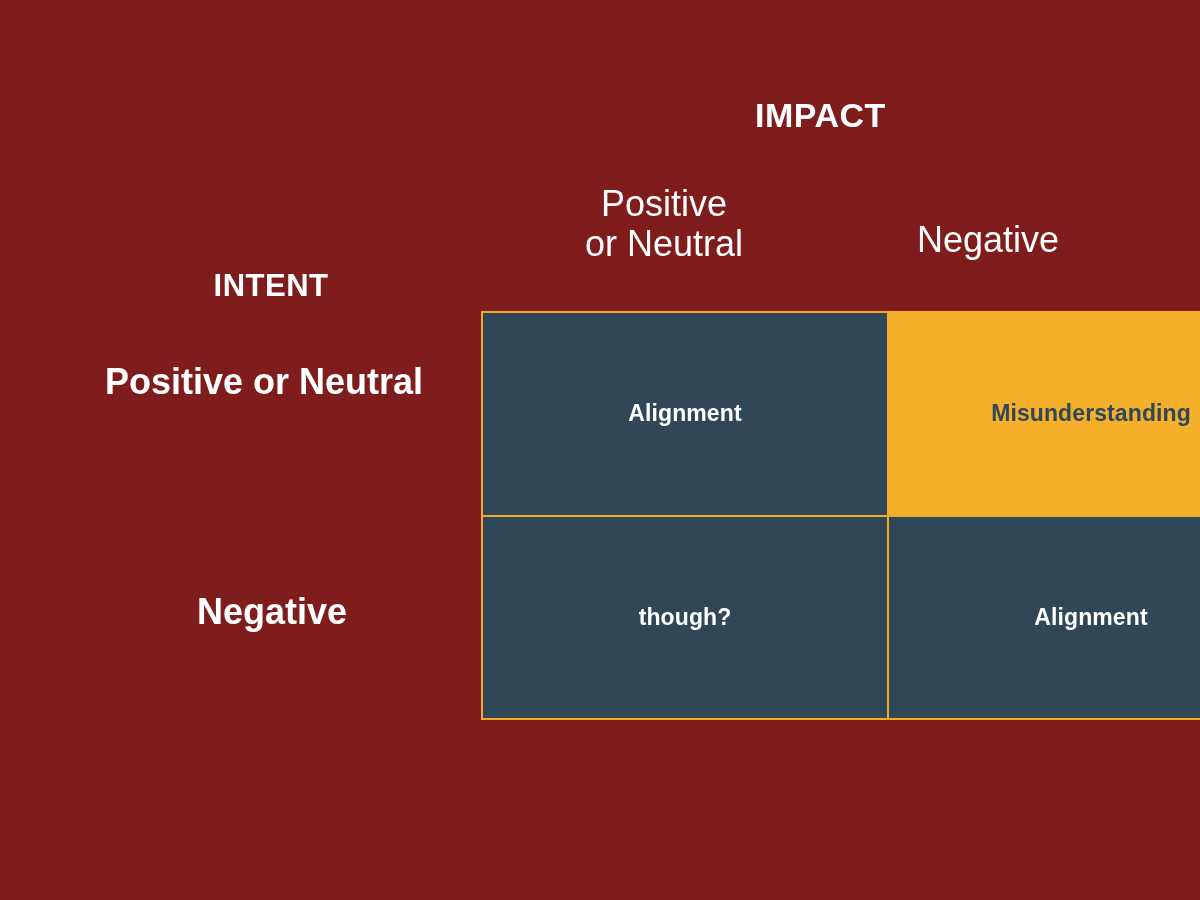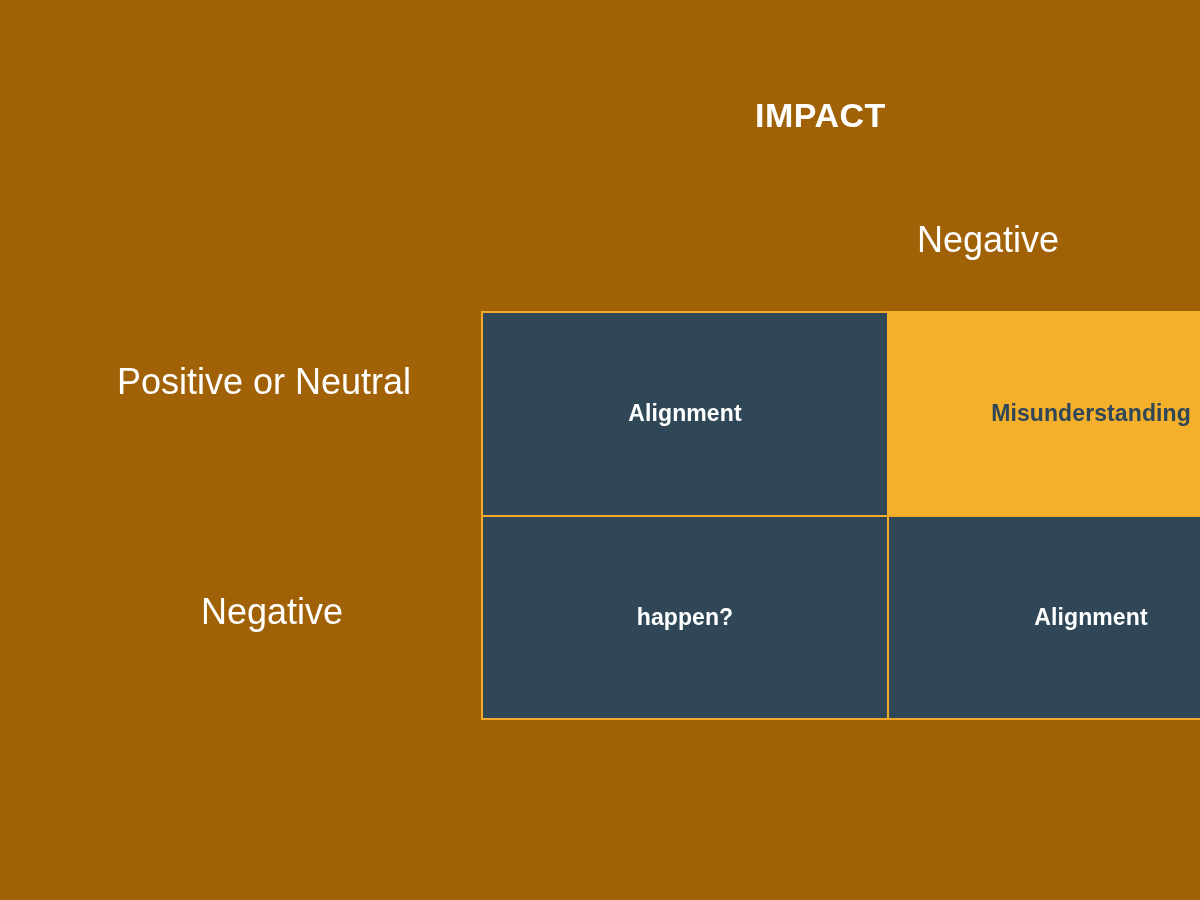--- a/index.html
+++ b/index.html
@@ -11,21 +11,21 @@
     width: 1200px;
     height: 900px;
     overflow: hidden;
     font-family: "DejaVu Sans", "Liberation Sans", sans-serif;
   }
 
   .slide {
     position: relative;
     width: 1200px;
     height: 900px;
-    background: #a16207;
+    background: #7f1d1d;
   }
 
   
   .axis-title {
     position: absolute;
     color: #ffffff;
     font-weight: bold;
     letter-spacing: 0.5px;
     white-space: nowrap;
     font-family: "Liberation Sans", "DejaVu Sans", sans-serif;
@@ -68,21 +68,21 @@
     left: 818px;
     top: 220px;
     width: 340px;
   }
 
   
   .row-header {
     position: absolute;
     color: #ffffff;
     font-size: 36px;
-    font-weight: normal;
+    font-weight: bold;
     text-align: center;
     line-height: 1.12;
     font-family: "Liberation Sans", "DejaVu Sans", sans-serif;
   }
 
   #row-header-0 {
     left: 34px;
     top: 362px;
     width: 460px;
   }
@@ -141,21 +141,26 @@
     color: #2f4757;
   }
 </style>
 </head>
 <body>
 
 <div class="slide">
 
   <div class="axis-title" id="impact-title">IMPACT</div>
 
+  <div class="axis-title" id="intent-title">INTENT</div>
 
+  <div class="col-header" id="col-header-0">
+    <div>Positive</div>
+    <div>or Neutral</div>
+  </div>
 
   <div class="col-header" id="col-header-1">
     <div>Negative</div>
   </div>
 
   <div class="row-header" id="row-header-0">Positive or Neutral</div>
 
   <div class="row-header" id="row-header-1">Negative</div>
 
   <div class="matrix">
@@ -169,21 +174,21 @@
 
     <div class="cell highlight">
       <div class="cell-text">
         <div>Misunderstanding</div>
 
       </div>
     </div>
 
     <div class="cell dark">
       <div class="cell-text">
-        <div>happen?</div>
+        <div>though?</div>
       </div>
     </div>
 
     <div class="cell dark">
       <div class="cell-text">
         <div>Alignment</div>
       </div>
     </div>
 
   </div>

